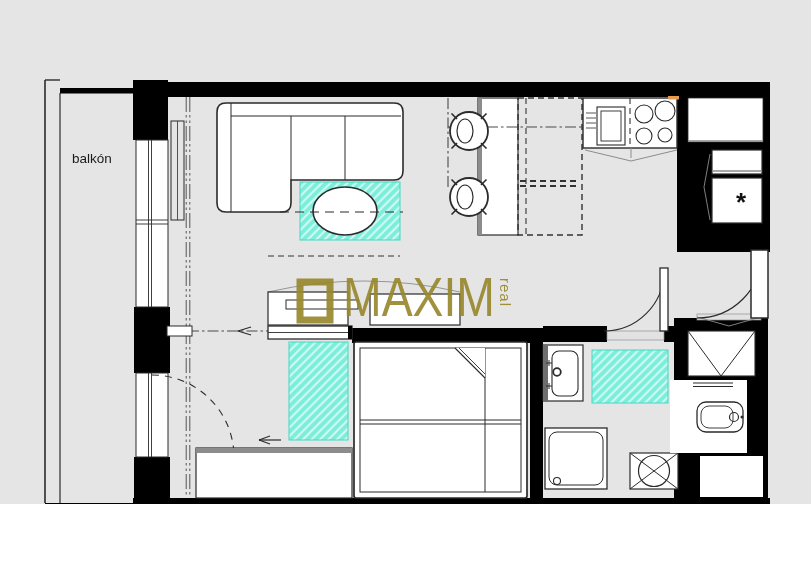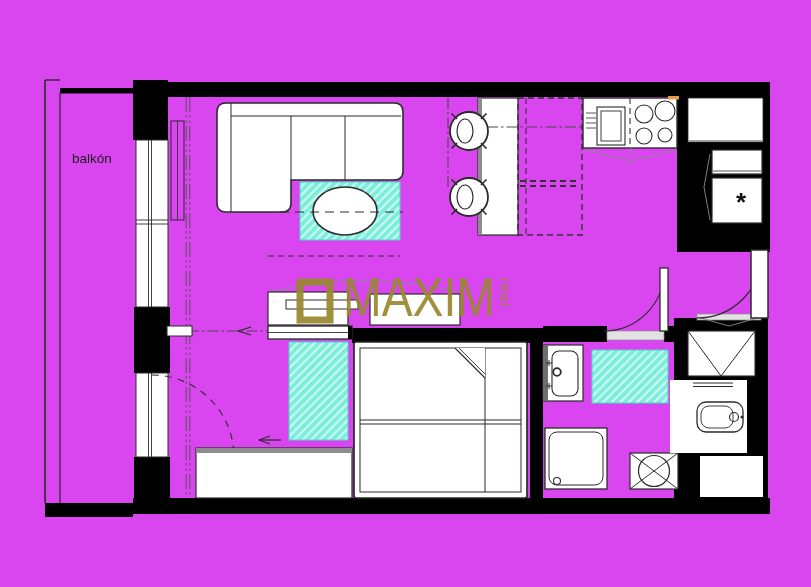--- a/index.html
+++ b/index.html
@@ -1,17 +1,17 @@
 <!DOCTYPE html>
 <html style="--wall: #000000; --line: #2b2b2b; --gray: #8c8c8c; --rug-fill: #7beedb; --rug-stroke: #45d9c2; --brand-olive: #97882e; --accent-orange: #e59a4e; --threshold: #e2e2e2;"><head>
 <meta charset="utf-8">
 <style>
   html,body{margin:0;padding:0;background:#ffffff;}
   body{font-family:"Liberation Sans", sans-serif;}
-  .frame{position:relative;width:811px;height:587px;background:#d946ef;overflow:hidden;}
+  .frame{position:relative;width:811px;height:504px;background:#e5e5e5;overflow:hidden;}
   svg{display:block;}
   .w{fill:var(--wall,#000000);}
   .ln{stroke:var(--line,#2b2b2b);fill:none;}
   .fw{fill:#ffffff;stroke:var(--line,#2b2b2b);}
   .fwn{fill:#ffffff;stroke:none;}
   .gray{stroke:var(--gray,#8c8c8c);fill:none;}
   .grayf{fill:var(--gray,#8c8c8c);stroke:none;}
   .rug{fill:url(#tealHatch);stroke:var(--rug-stroke,#45d9c2);stroke-width:1;}
   .rug-base{fill:var(--rug-fill,#7beedb);}
   .rug-hatch-line{stroke:rgba(255,255,255,0.62);stroke-width:2.2;}

